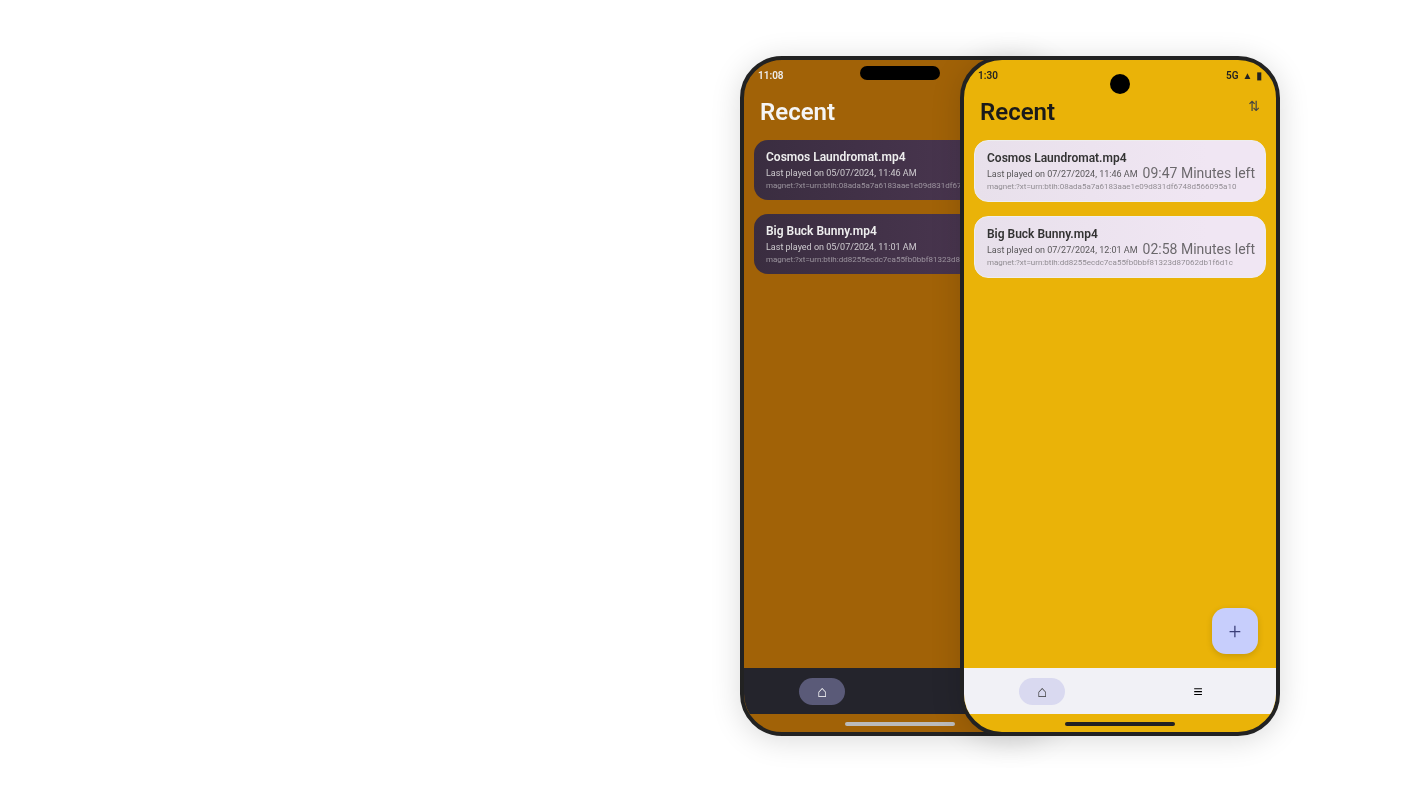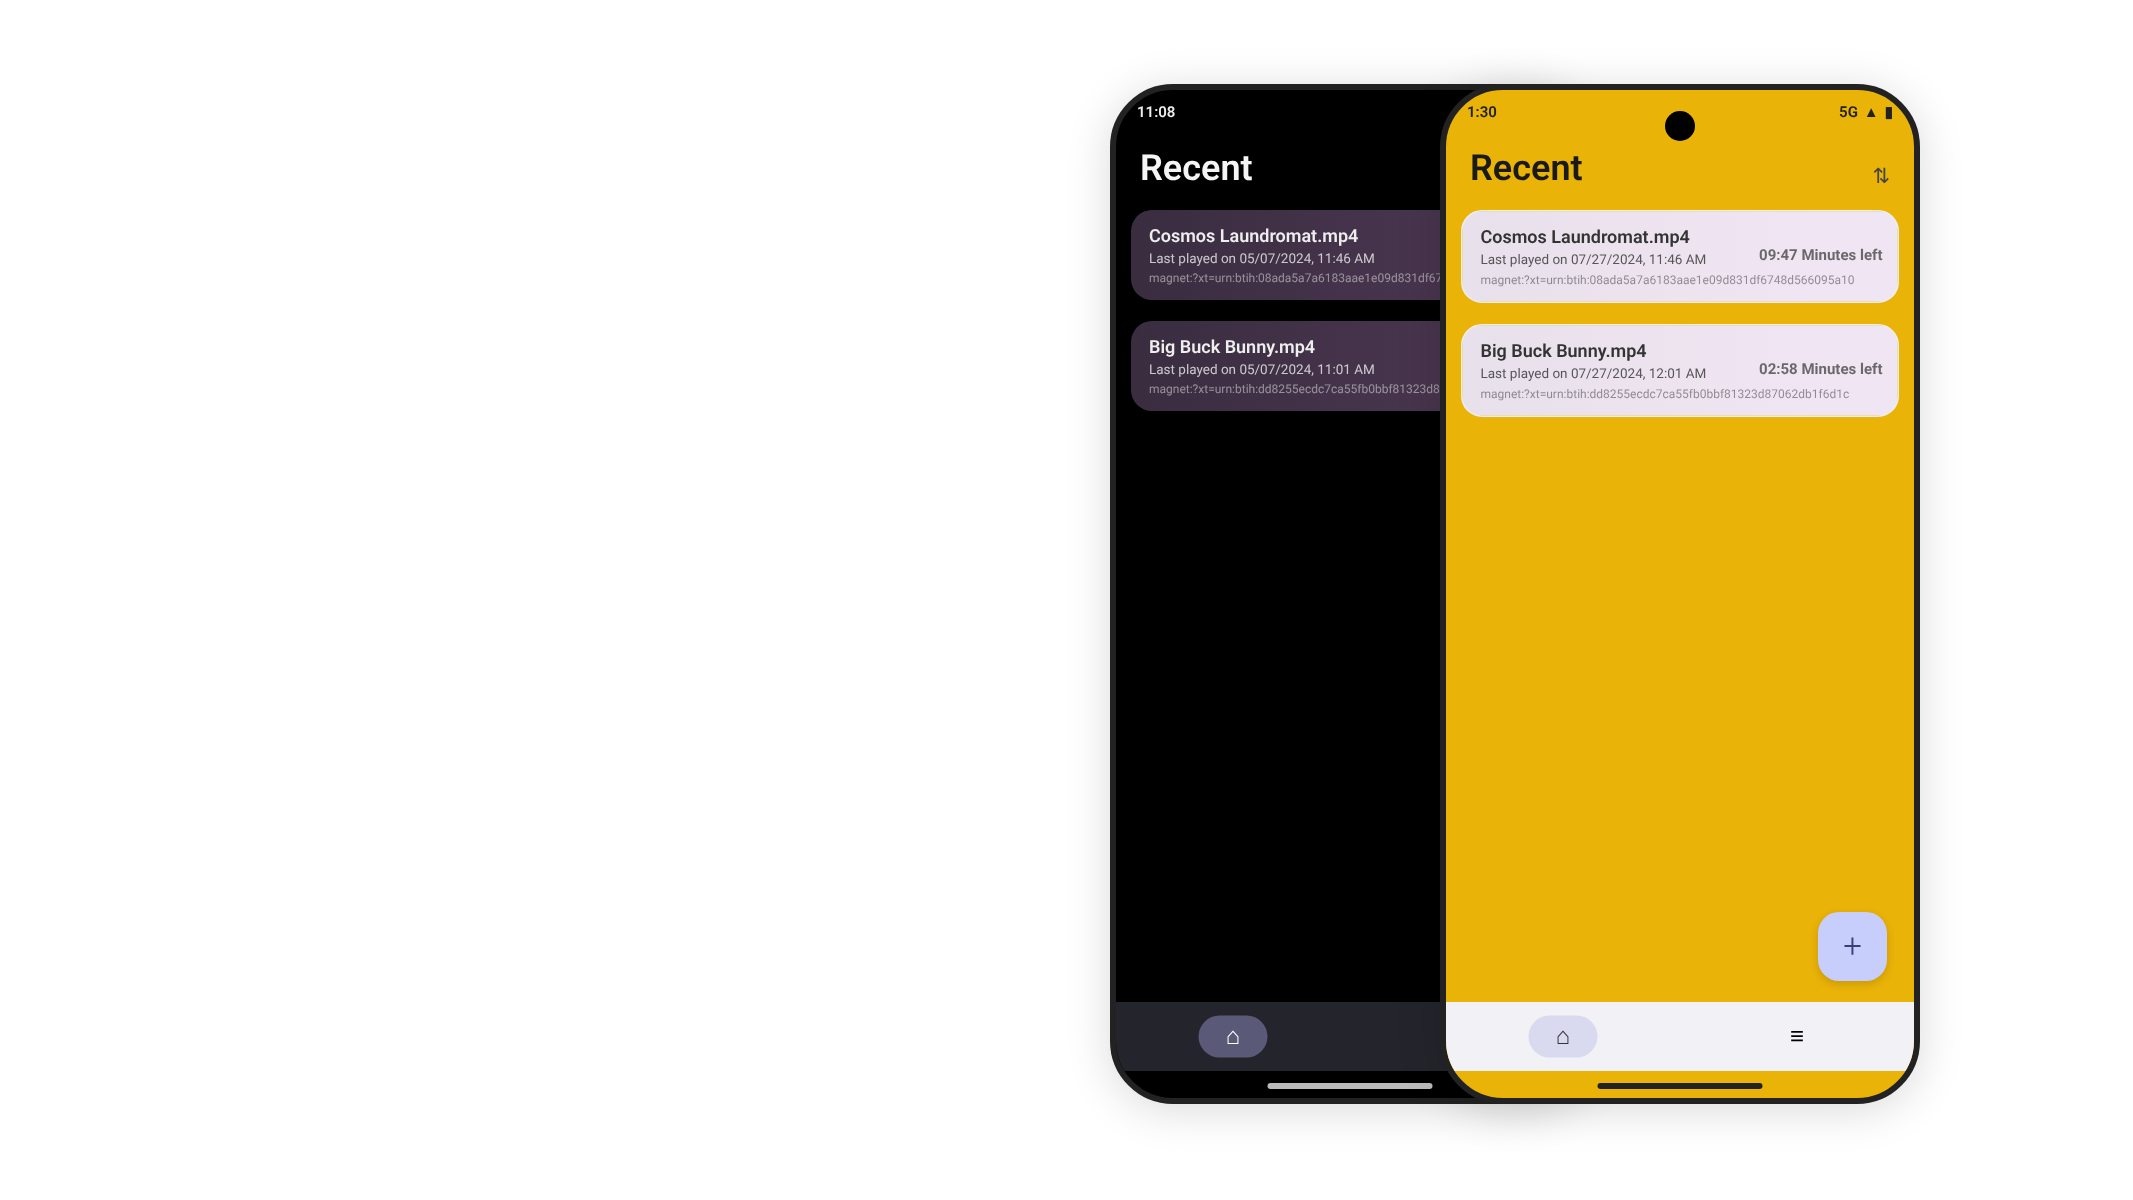--- a/index.html
+++ b/index.html
@@ -31,21 +31,21 @@
   
   .phone {
     position: absolute;
     width: 320px;
     height: 680px;
     border-radius: 42px;
     border: 4px solid #222;
     overflow: hidden;
     box-shadow: 0 4px 30px rgba(0,0,0,.15);
   }
-  .phone.dark  { left: 740px; top: 56px; background: #000000; }
+  .phone.dark  { left: 740px; top: 56px; background: #a16207; }
   .phone.light { left: 960px; top: 56px; background: #eab308; }
   .notch {
     position: absolute;
     top: 14px;
     left: 50%;
     transform: translateX(-50%);
     width: 20px; height: 20px;
     background: #000;
     border-radius: 50%;
   }
@@ -60,21 +60,21 @@
     font-weight: 600;
   }
   .phone.dark  .status-bar { color: #eee; }
   .phone.light .status-bar { color: #222; }
   .status-right { display:flex; gap:4px; align-items:center;justify-content:space-between; }
   .sig-icon, .batt-icon { font-size: 10px; }
   
   .app-header {
     display: flex;
     justify-content: space-between;
-    align-items: flex-end;
+    align-items: flex-start;
     padding: 8px 16px 14px;
   }
   .app-title { font-size: 24px; font-weight: 600; }
   .phone.dark  .app-title { color: #f5f5f5; }
   .phone.light .app-title { color: #1a1a1a; }
   .sort-icon { font-size: 14px; color: #444; }
   .phone.dark .sort-icon { color: #ccc; }
   
   .list { padding: 0 10px; display:flex; flex-direction:column; gap:14px; }
   .card {
@@ -82,21 +82,21 @@
     padding: 10px 12px;
     position: relative;
     overflow: hidden;
     cursor: pointer;
   }
   .phone.dark  .card { background: linear-gradient(90deg,#3a2d40,#4a3650 80%); }
   .phone.light .card { background: linear-gradient(90deg,#e8e0eb,#f0e6f3 80%); border:1px solid #eee;}
   .card .title { font-size: 12px; font-weight: 600; white-space:nowrap; overflow:hidden; text-overflow:ellipsis;}
   .card .sub   { font-size: 9px;  opacity:.8; margin-top:4px; white-space:nowrap; overflow:hidden; text-overflow:ellipsis;}
   .card .hash  { font-size: 8px;  opacity:.5; margin-top:3px; white-space:nowrap; overflow:hidden; text-overflow:ellipsis;}
-  .card .right { position:absolute; right:10px; top:24px; font-size:10px; opacity:.7;font-weight:bold;}
+  .card .right { position:absolute; right:10px; top:24px; font-size:14px; opacity:.7;}
   .phone.dark  .card .title,.phone.dark  .card .sub,.phone.dark  .card .hash,.phone.dark .card .right { color:#eee; }
   .phone.light .card .title,.phone.light .card .sub,.phone.light .card .hash,.phone.light .card .right{ color:#333; }
   
   .fab {
     position:absolute;
     right: 18px;
     bottom: 78px;
     width: 46px; height:46px;
     border-radius: 14px;
     background:#c7cefc;

